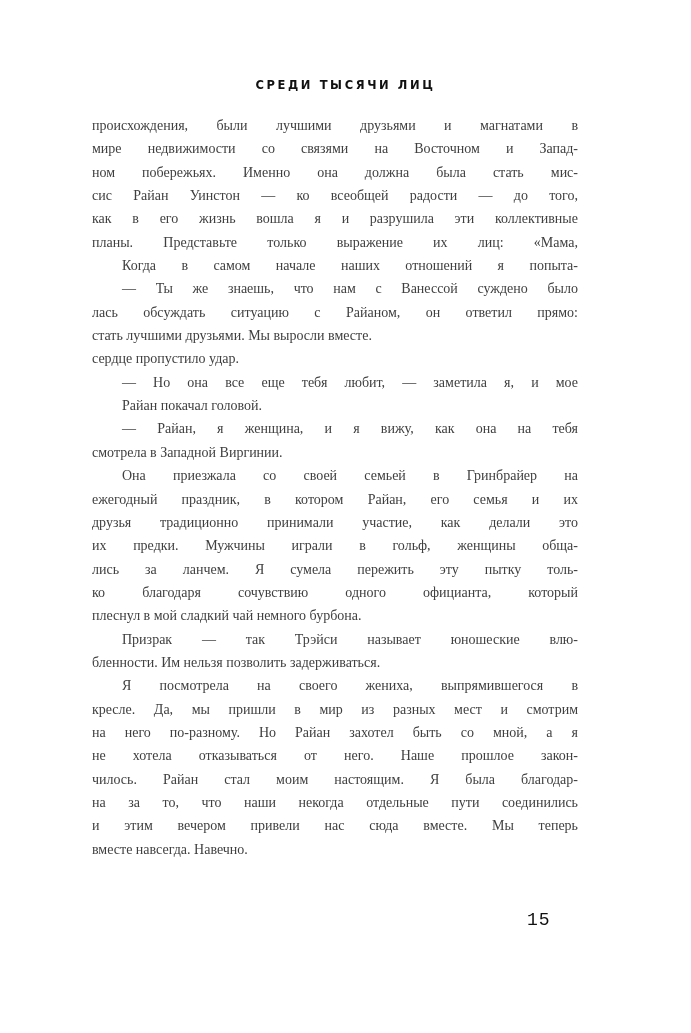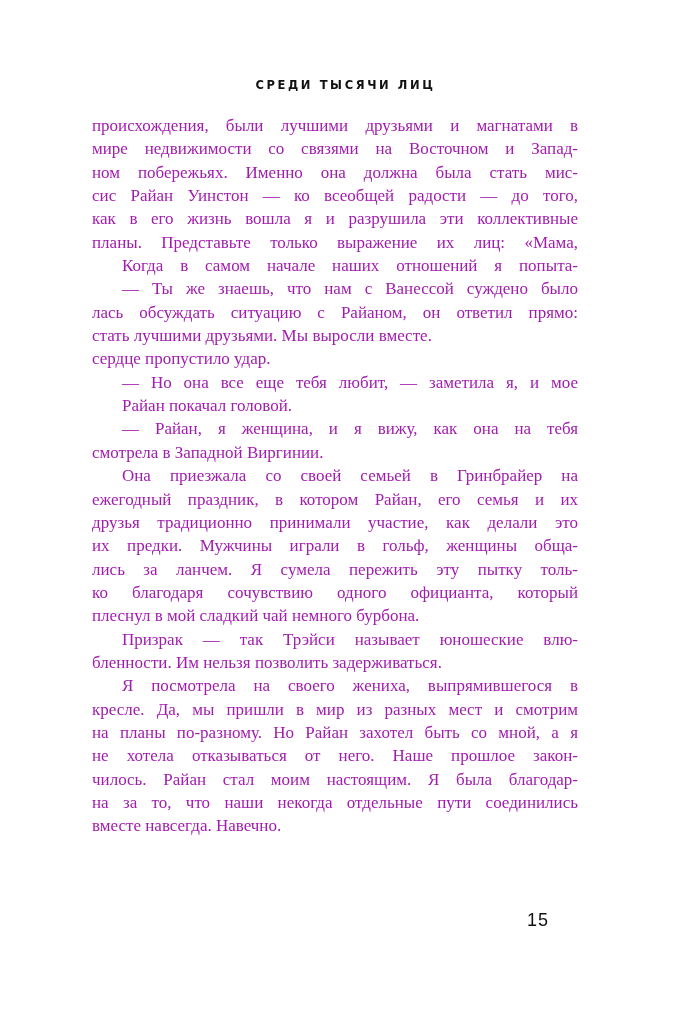--- a/index.html
+++ b/index.html
@@ -5,29 +5,29 @@
     html, body { margin: 0; padding: 0; background: #ffffff; }
     body { width: 691px; height: 1033px; position: relative; overflow: hidden; }
     .page { position: absolute; left: 0; top: 0; width: 691px; height: 866px; background: #fff; }
     .running-head {
       position: absolute; top: 78px; left: 0; width: 691px; text-align: center;
       font-family: "DejaVu Sans", sans-serif; font-weight: bold; font-size: 11.5px;
       letter-spacing: 2.6px; color: #111;
     }
     .body-text {
       position: absolute; left: 92px; top: 114px; width: 486px;
-      font-family: "Liberation Serif", serif; font-size: 17px; line-height: 23.35px;
-      color: #a21caf;
+      font-family: "Liberation Serif", serif; font-size: 14px; line-height: 23.35px;
+      color: #404040;
     }
     .line { display: block; white-space: nowrap; text-align: justify; text-align-last: justify; height: 23.35px; }
     .line.last { text-align-last: left; }
     .line.indent { padding-left: 30px; }
     .folio {
       position: absolute; top: 910px; left: 527px;
-      font-family: Liberation Sans, sans-serif; font-size: 18px; color: #111; letter-spacing: 1px;
+      font-family: Liberation Mono, monospace; font-size: 18px; color: #111; letter-spacing: 1px;
     }
   </style>
 </head>
 <body>
 
 <div class="page">
   <div class="running-head">СРЕДИ ТЫСЯЧИ ЛИЦ</div>
   <div class="body-text" id="body-text">
       <span class="line">происхождения, были лучшими друзьями и магнатами в</span>
       <span class="line">мире недвижимости со связями на Восточном и Запад-</span>
@@ -48,20 +48,21 @@
       <span class="line">ежегодный праздник, в котором Райан, его семья и их</span>
       <span class="line">друзья традиционно принимали участие, как делали это</span>
       <span class="line">их предки. Мужчины играли в гольф, женщины обща-</span>
       <span class="line">лись за ланчем. Я сумела пережить эту пытку толь-</span>
       <span class="line">ко благодаря сочувствию одного официанта, который</span>
       <span class="line last">плеснул в мой сладкий чай немного бурбона.</span>
       <span class="line indent">Призрак — так Трэйси называет юношеские влю-</span>
       <span class="line last">бленности. Им нельзя позволить задерживаться.</span>
       <span class="line indent">Я посмотрела на своего жениха, выпрямившегося в</span>
       <span class="line">кресле. Да, мы пришли в мир из разных мест и смотрим</span>
-      <span class="line">на планы по-разному. Но Райан захотел быть со мной, а я</span>
+      <span class="line">на него по-разному. Но Райан захотел быть со мной, а я</span>
       <span class="line">не хотела отказываться от него. Наше прошлое закон-</span>
       <span class="line">чилось. Райан стал моим настоящим. Я была благодар-</span>
       <span class="line">на за то, что наши некогда отдельные пути соединились</span>
+      <span class="line">и этим вечером привели нас сюда вместе. Мы теперь</span>
       <span class="line last">вместе навсегда. Навечно.</span>
     </div>
   <div class="folio">15</div>
 </div>
 
 </body></html>

